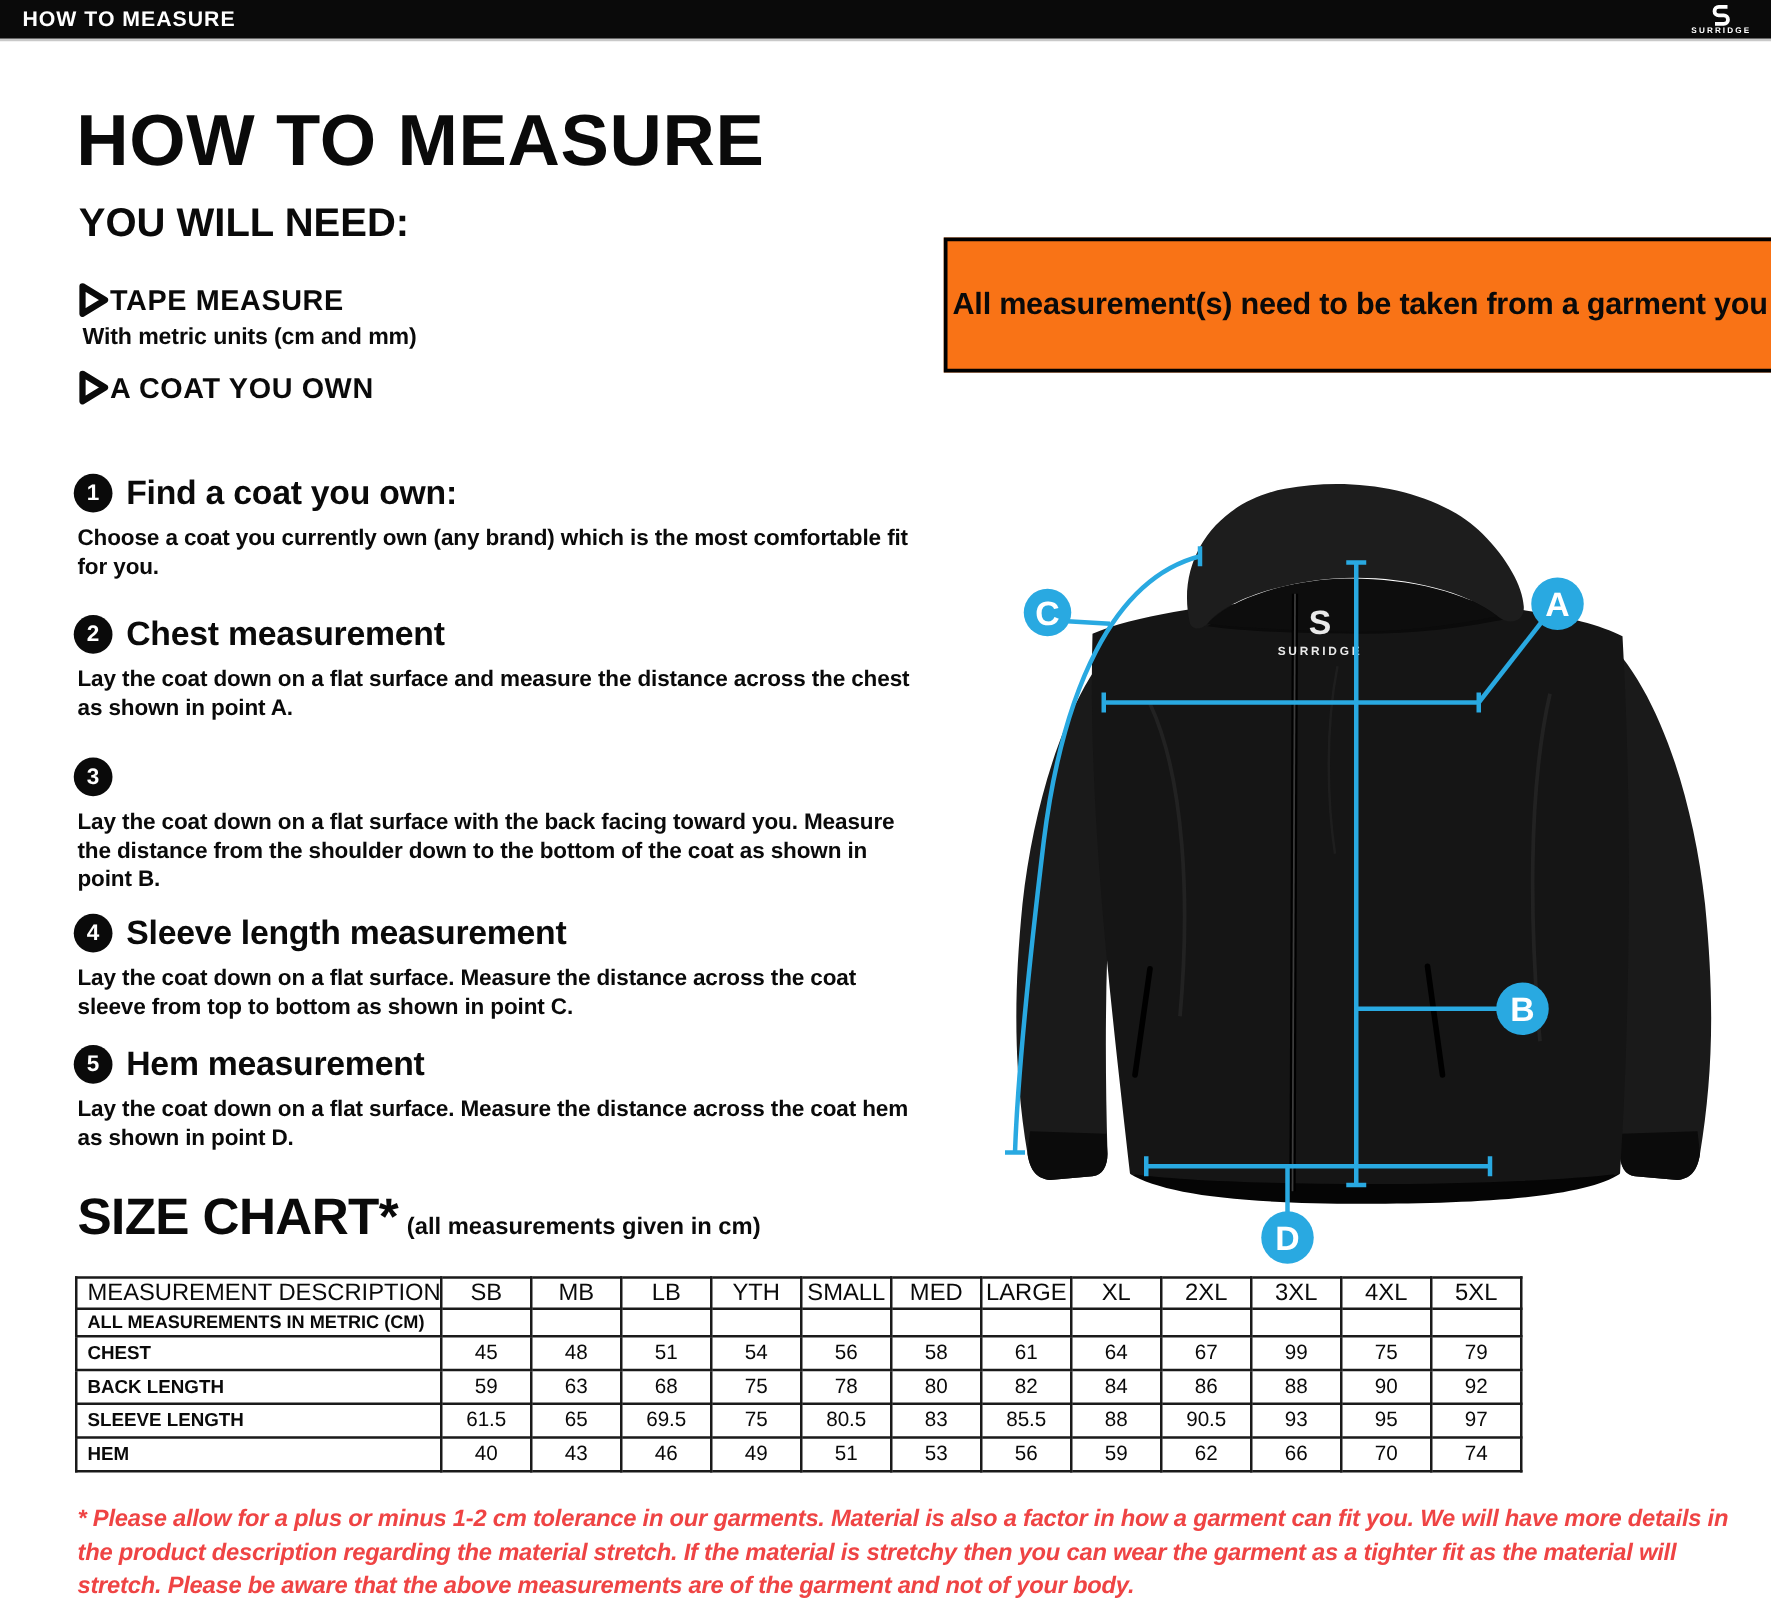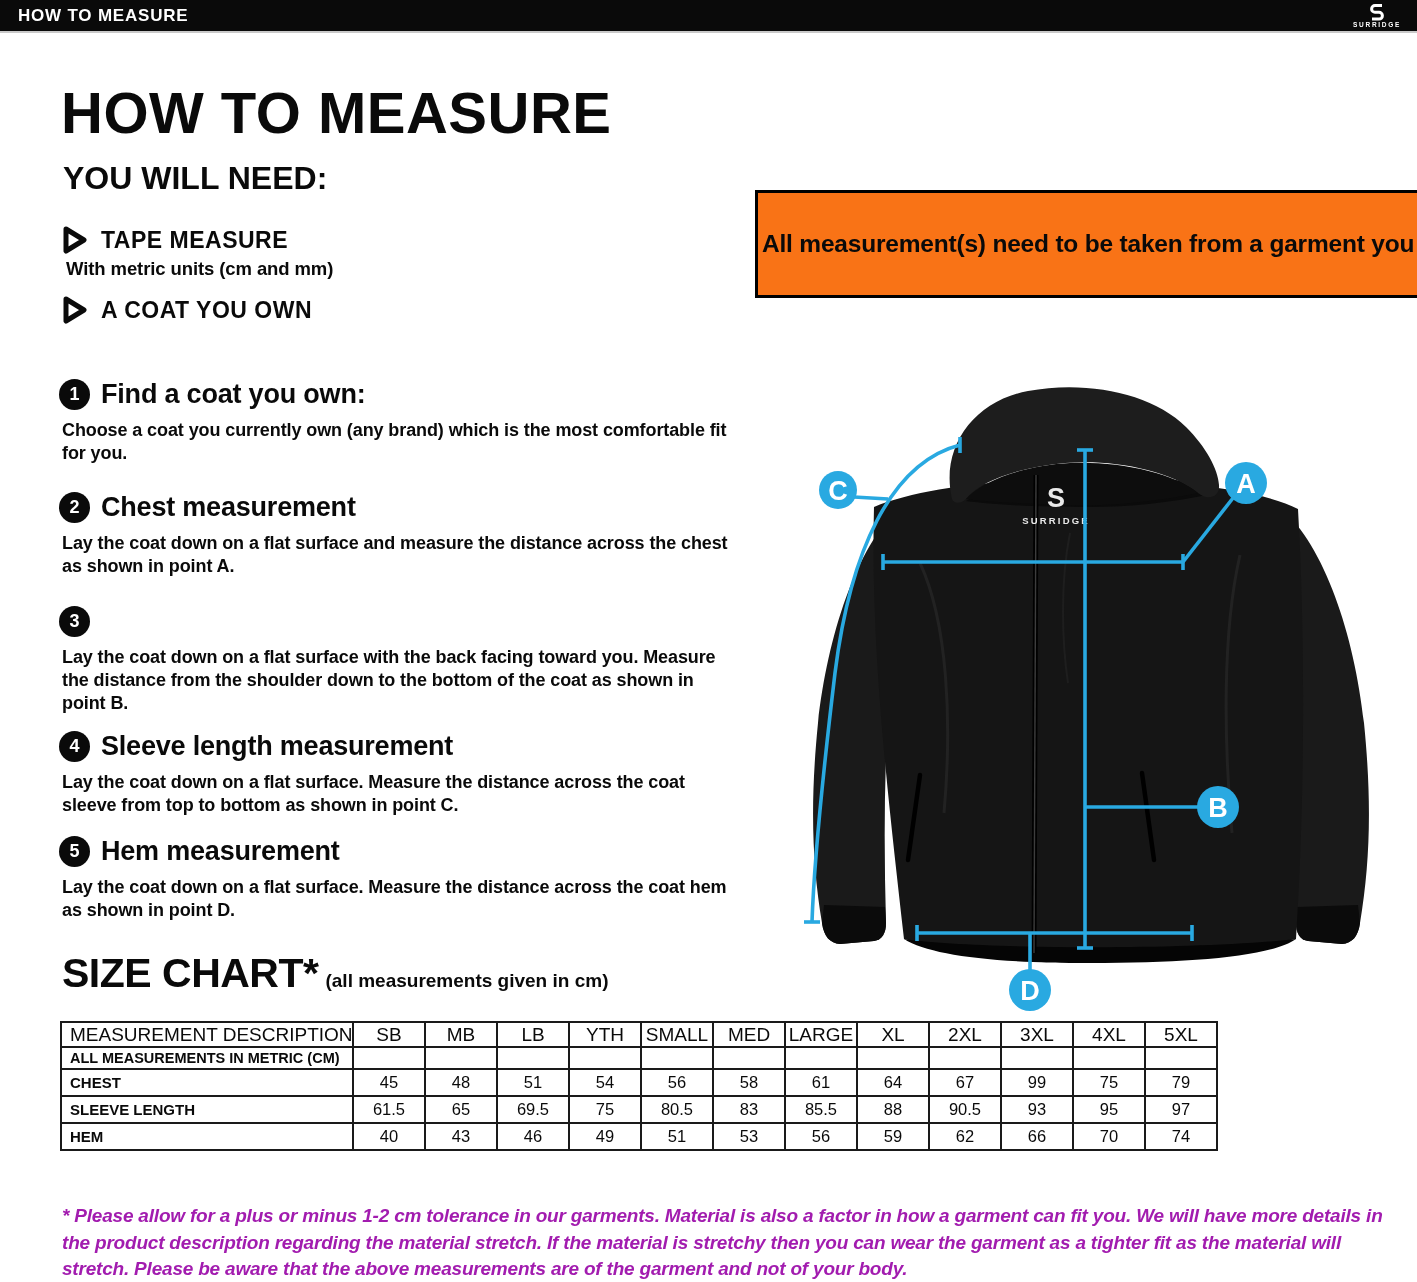--- a/index.html
+++ b/index.html
@@ -12,21 +12,21 @@
             display:flex; align-items:center; justify-content:space-between; padding:0 10px 0 18px; }
   .topbar-title { color:#fff; font-weight:bold; font-size:17px; letter-spacing:.8px; }
   .brand { display:flex; flex-direction:column; align-items:center; line-height:1; margin-right:6px; }
   .brand-name { color:#fff; font-size:6.5px; font-weight:bold; letter-spacing:1.7px; margin-top:1px; }
   .divider { position:absolute; top:31px; left:0; width:100%; height:2px; background:#c9c9c9; }
 
   
   .h1 { position:absolute; left:61px; top:84px; font-size:58px; font-weight:bold; letter-spacing:.5px; margin:0; line-height:1; }
   .h2 { position:absolute; left:63px; top:161px; font-size:32px; font-weight:bold; margin:0; line-height:1.1; }
 
-  .req { position:absolute; left:62px; display:flex; align-items:center; gap:13px; }
+  .req { position:absolute; left:62px; display:flex; align-items:center; }
   .req-label { font-size:23px; font-weight:bold; letter-spacing:.5px; }
   .req-desc { position:absolute; left:66px; margin:0; font-size:18.5px; font-weight:bold; letter-spacing:-.1px; }
 
   .step { position:absolute; left:59px; width:690px; }
   .step-head { display:flex; align-items:center; gap:11px; }
   .step-num { width:31px; height:31px; flex:0 0 31px; border-radius:50%; background:#0a0a0a; color:#fff;
               font-size:18px; font-weight:bold; display:flex; align-items:center; justify-content:center; }
   .step-title { font-size:27px; font-weight:bold; letter-spacing:-.2px; }
   .step-body { margin:9px 0 0 3px; font-size:18px; font-weight:bold; line-height:1.28; letter-spacing:-.1px; width:680px; }
 
@@ -45,21 +45,21 @@
   table.size-chart { position:absolute; left:60px; top:1021px; border-collapse:collapse; table-layout:fixed; width:1158px; }
   .size-chart th, .size-chart td { border:2px solid #1a1a1a; padding:0; text-align:center; overflow:hidden; white-space:nowrap; }
   .size-chart th { font-size:19px; height:25px; font-weight:normal; }
   .size-chart th.desc { text-align:left; padding-left:8px; }
   .size-chart td { font-size:16.5px; height:27px; }
   .size-chart td.desc { text-align:left; padding-left:8px; font-weight:bold; font-size:15px;margin-left:16px; }
   .size-chart tr.metric td { height:22px; }
   .size-chart tr.metric td.desc { font-size:14.5px; }
 
   .footnote { position:absolute; left:62px; top:1203px; width:1345px; margin:0;
-              font-size:19px; font-weight:bold; font-style:italic; line-height:1.4; letter-spacing:-.2px; color:#a21caf; }
+              font-size:19px; font-weight:bold; font-style:italic; line-height:1.4; letter-spacing:-.2px; color:#ef4444; }
 </style>
 </head>
 <body>
 
 <div class="page">
 
   <header class="topbar">
     <span class="topbar-title">HOW TO MEASURE</span>
     <div class="brand">
       <svg width="16" height="18" viewBox="0 0 16 18">
@@ -276,20 +276,35 @@
           <td>56</td>
           <td>58</td>
           <td>61</td>
           <td>64</td>
           <td>67</td>
           <td>99</td>
           <td>75</td>
           <td>79</td>
         </tr>
         <tr>
+          <td class="desc">BACK LENGTH</td>
+          <td>59</td>
+          <td>63</td>
+          <td>68</td>
+          <td>75</td>
+          <td>78</td>
+          <td>80</td>
+          <td>82</td>
+          <td>84</td>
+          <td>86</td>
+          <td>88</td>
+          <td>90</td>
+          <td>92</td>
+        </tr>
+        <tr>
           <td class="desc">SLEEVE LENGTH</td>
           <td>61.5</td>
           <td>65</td>
           <td>69.5</td>
           <td>75</td>
           <td>80.5</td>
           <td>83</td>
           <td>85.5</td>
           <td>88</td>
           <td>90.5</td>

